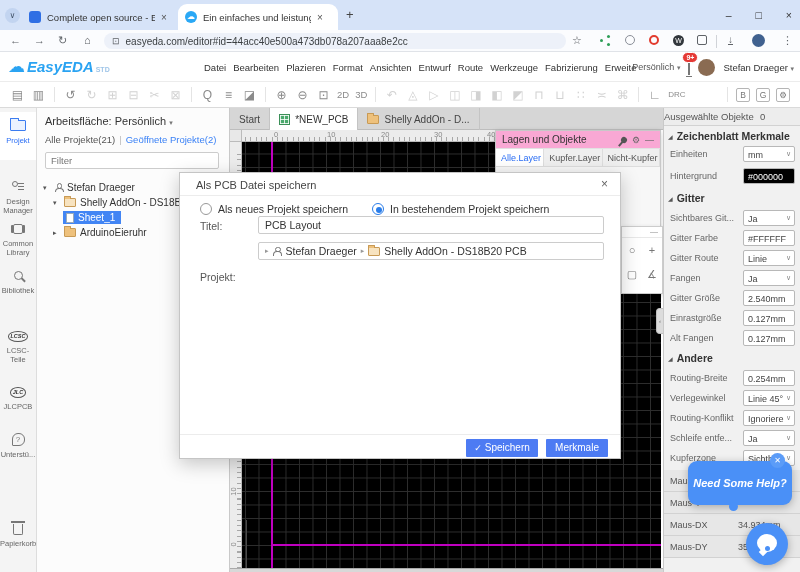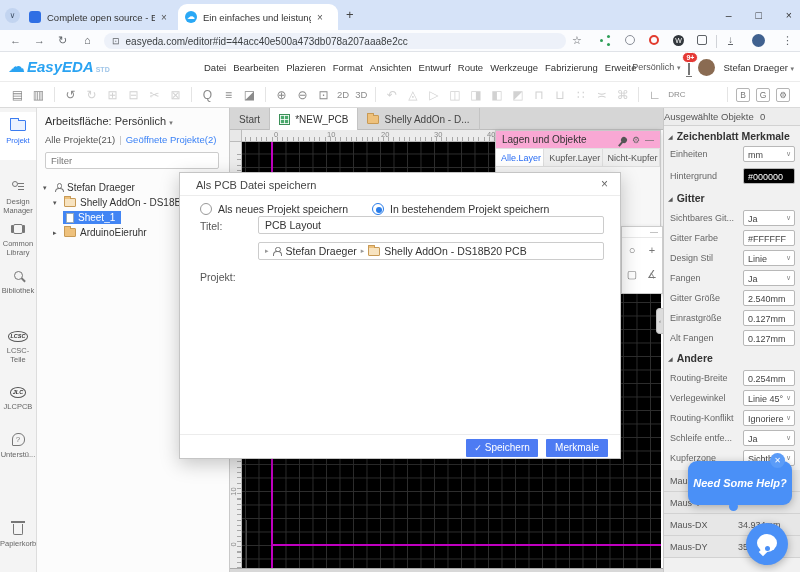--- a/index.html
+++ b/index.html
@@ -561,21 +561,21 @@
           <span class="chev">∨</span>
         </span>
     </div>
     <div class="rp-row" style="top:120px;">
       <span class="rp-label">Gitter Farbe</span>
       <span class="rp-ctl">
           <span class="v">#FFFFFF</span>
         </span>
     </div>
     <div class="rp-row" style="top:140px;">
-      <span class="rp-label">Design Stil</span>
+      <span class="rp-label">Gitter Route</span>
       <span class="rp-ctl">
           <span class="v">Linie</span>
           <span class="chev">∨</span>
         </span>
     </div>
     <div class="rp-row" style="top:160px;">
       <span class="rp-label">Fangen</span>
       <span class="rp-ctl">
           <span class="v">Ja</span>
           <span class="chev">∨</span>

